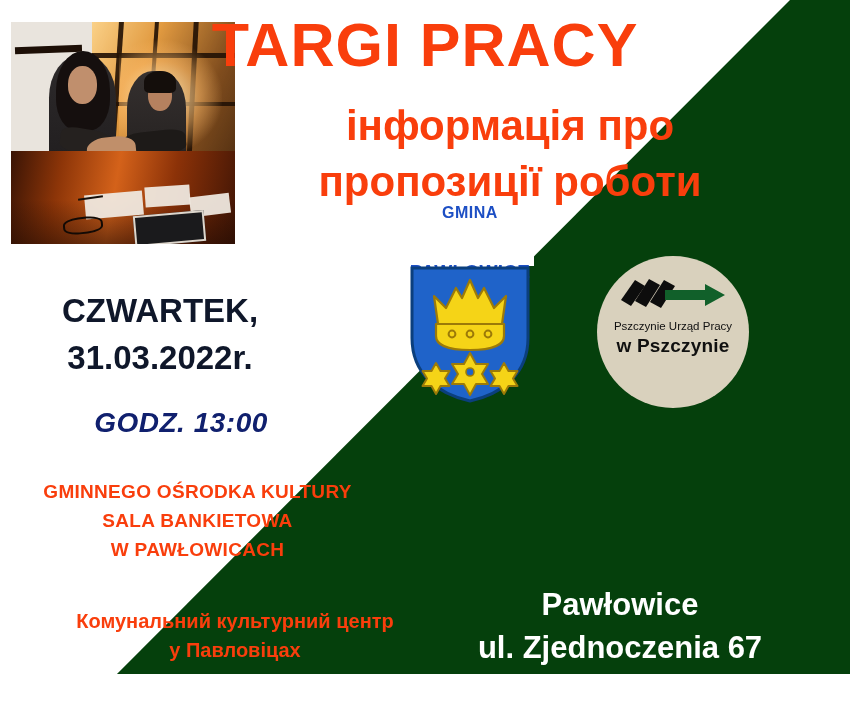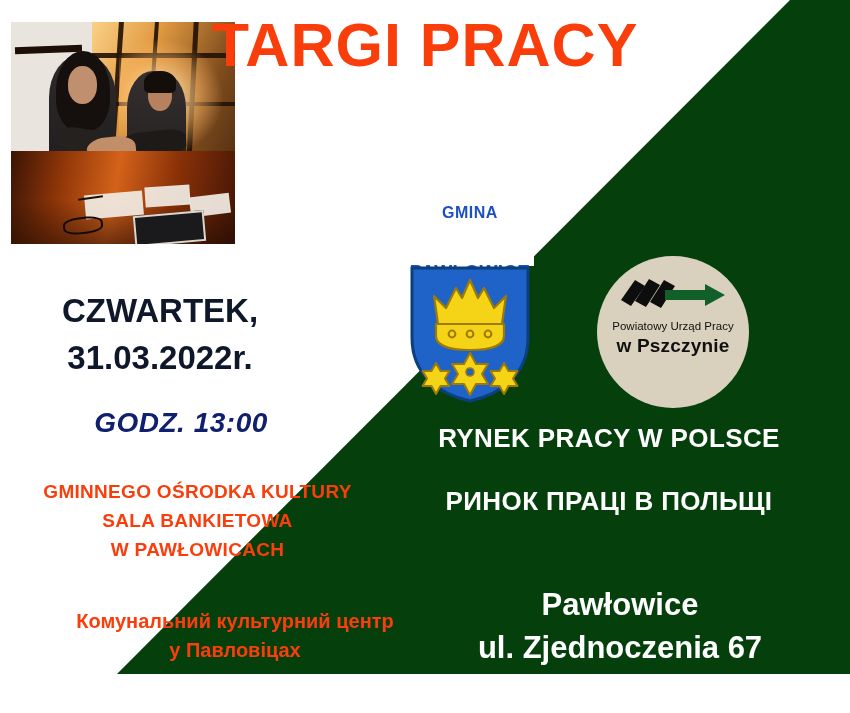--- a/index.html
+++ b/index.html
@@ -287,43 +287,43 @@
       <div class="ph-paper ph-p2"></div>
       <div class="ph-paper ph-p3"></div>
       <div class="ph-tablet"></div>
       <div class="ph-glasses"></div>
       <div class="ph-pen"></div>
     </div>
   </div>
 
   <div class="txt title">TARGI PRACY</div>
 
+  <div class="txt subtitle">
+    <div>інформація про</div>
+    <div>пропозиції роботи</div>
+  </div>
 
   <div class="txt date">
     <div>CZWARTEK,</div>
     <div>31.03.2022r.</div>
   </div>
 
   <div class="txt time">GODZ. 13:00</div>
 
   <div class="txt venue-pl">
     <div>GMINNEGO OŚRODKA KULTURY</div>
     <div>SALA BANKIETOWA</div>
     <div>W PAWŁOWICACH</div>
   </div>
 
   <div class="txt venue-ua">
     <div>Комунальний культурний центр</div>
     <div>у Павловіцах</div>
   </div>
 
-  <div class="txt market">
-    <span>RYNEK PRACY W POLSCE</span>
-    <span class="ln2">РИНОК ПРАЦІ В ПОЛЬЩІ</span>
-  </div>
 
   <div class="txt address">
     <div>Pawłowice</div>
     <div>ul. Zjednoczenia 67</div>
   </div>
 
   <div class="logo-gmina">
     <div class="name-box">
       <span class="nm1">GMINA</span>
       <span class="nm2">PAWŁOWICE</span>
@@ -358,17 +358,17 @@
     <div class="pup-mark">
       <svg viewBox="0 0 108 40" width="108" height="40" xmlns="http://www.w3.org/2000/svg">
         <g fill="#0d0d0d">
           <path d="M2 24 L16 4 L26 10 L12 30 Z"></path>
           <path d="M16 25 L30 3 L41 9 L27 31 Z"></path>
           <path d="M31 26 L45 4 L56 10 L42 32 Z"></path>
         </g>
         <path d="M46 14 H86 V8 L106 19 L86 30 V24 H46 Z" fill="#11602a"></path>
       </svg>
     </div>
-    <div class="pup-t1">Powiatowy Urząd Pracy</div>
+    <div class="pup-t1">Pszczynie Urząd Pracy</div>
     <div class="pup-t2">w Pszczynie</div>
   </div>
 
 </div>
 
 </body></html>

